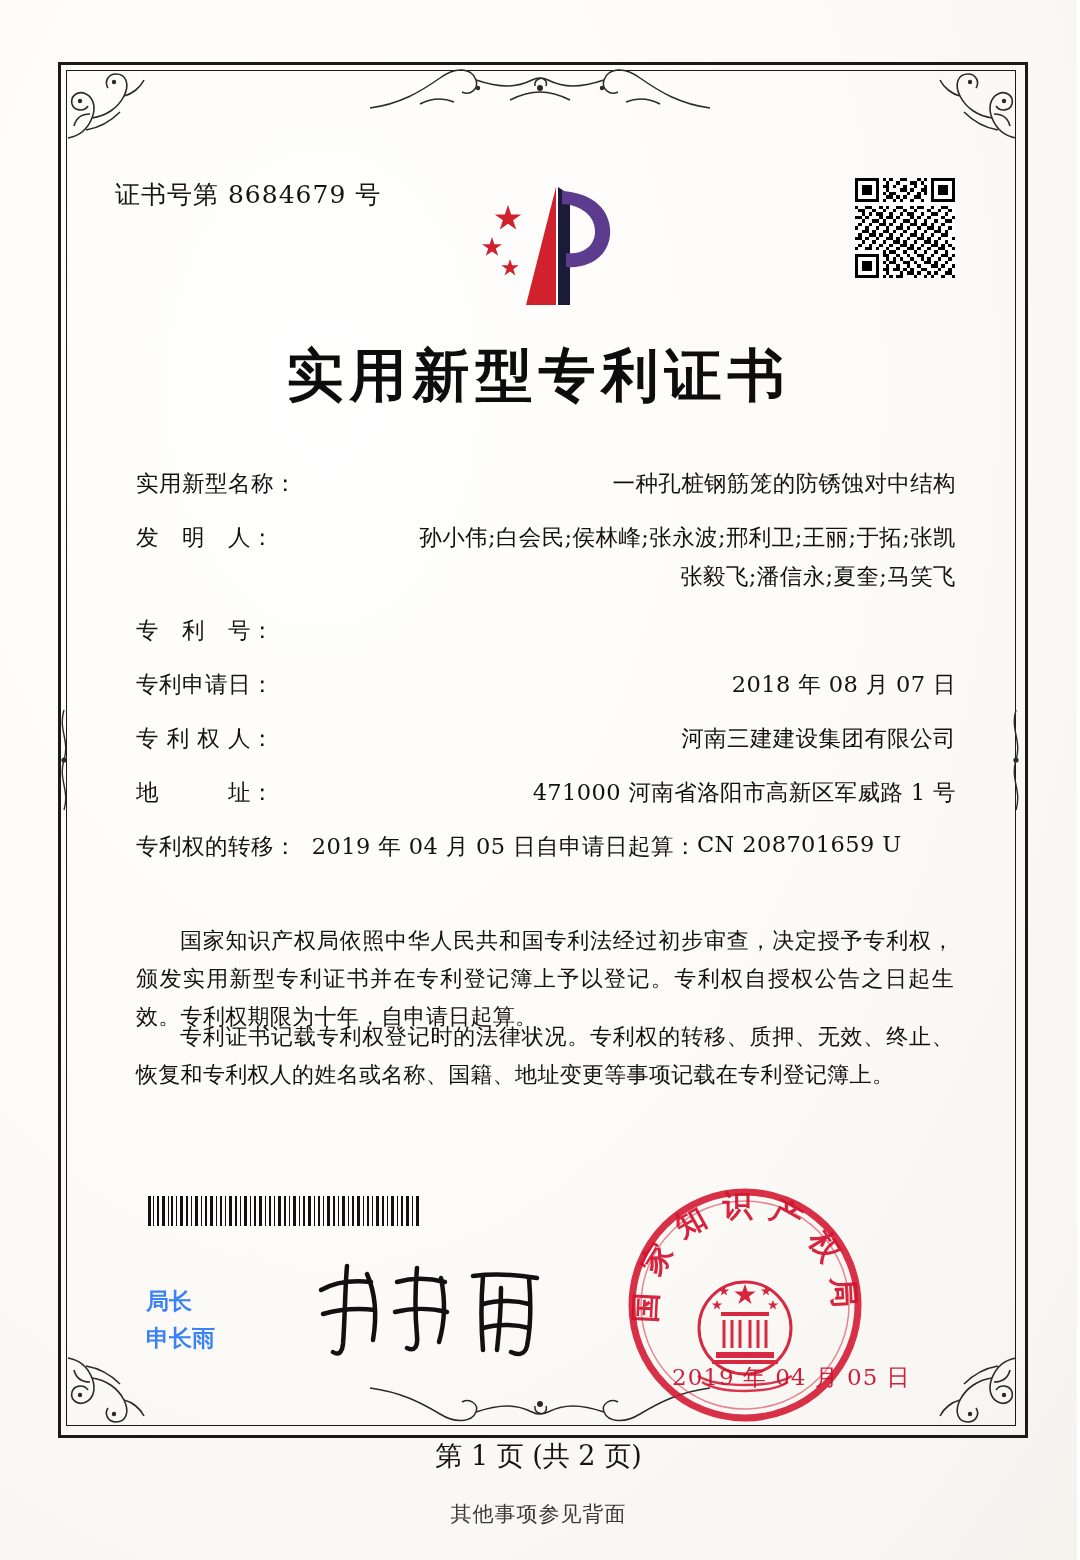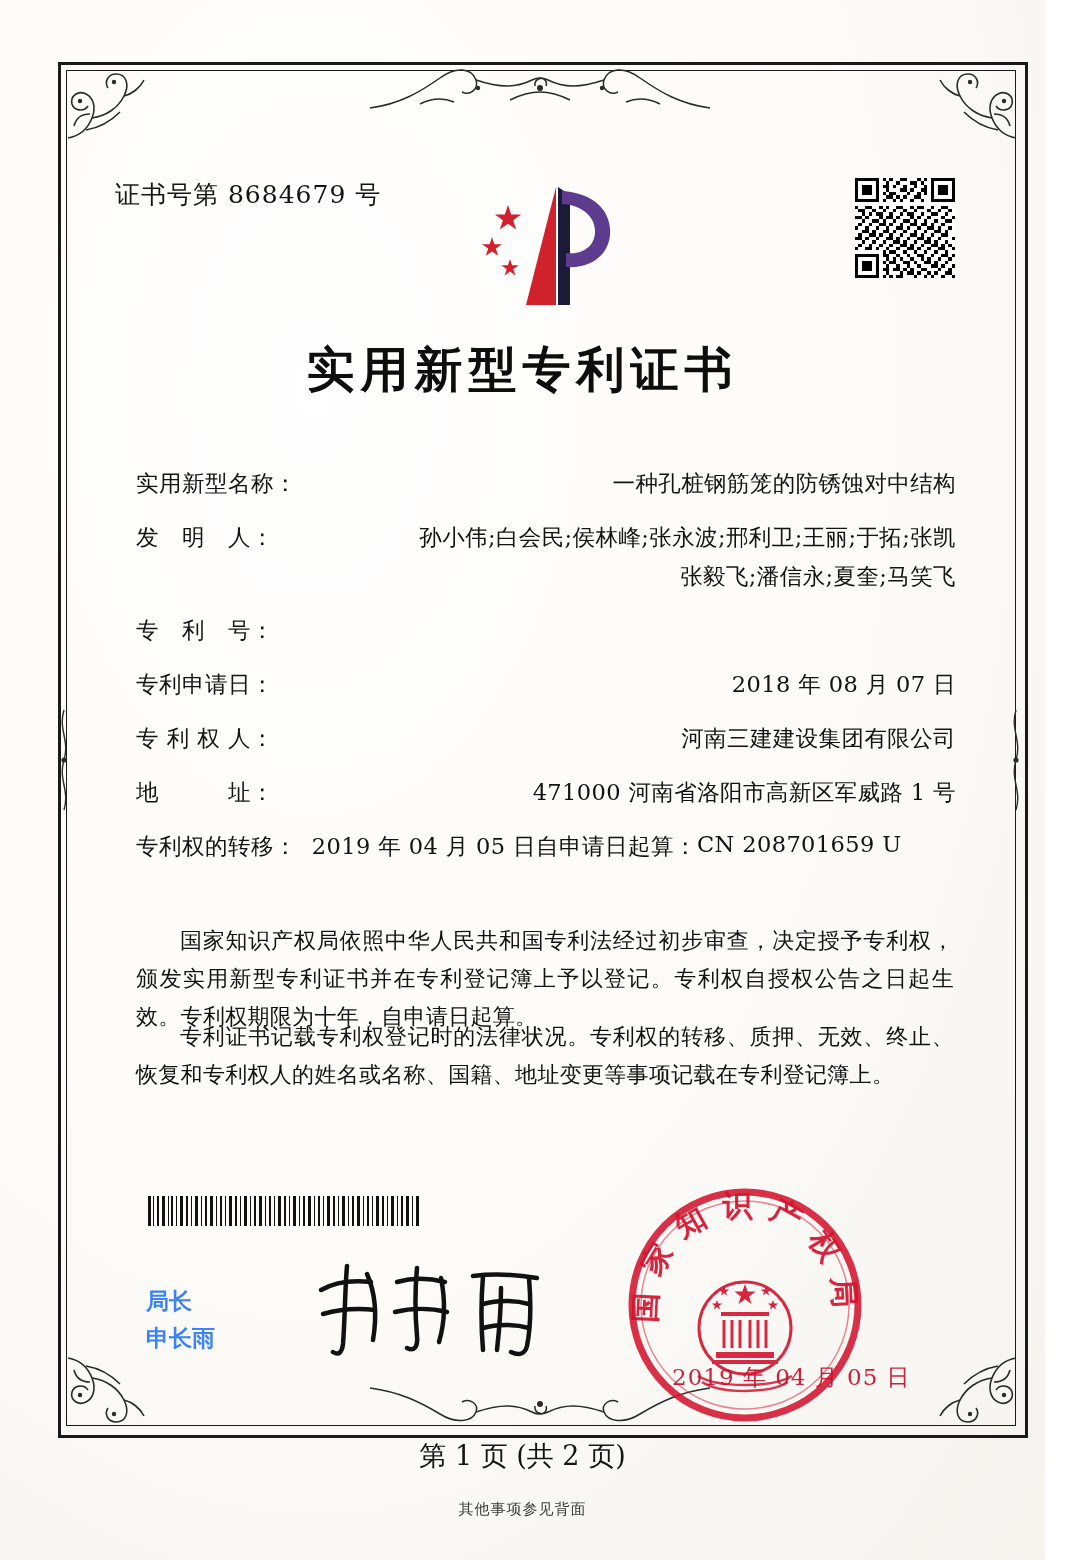--- a/index.html
+++ b/index.html
@@ -9,20 +9,21 @@
   }
   body {
     font-family: "Liberation Serif", "DejaVu Serif", serif;
   }
   .page {
     position: relative;
     width: 1045px;
     height: 1560px;
     background: #fdfcfa;
     overflow: hidden;
+    padding-left: 32px;
   }
   
   .paper-tint {
     position: absolute;
     inset: 0;
     background:
       radial-gradient(ellipse at 30% 25%, rgba(255,255,255,0.9) 0%, rgba(250,248,244,0.4) 55%, rgba(240,236,230,0.55) 100%);
     pointer-events: none;
   }
   .border-outer {
@@ -115,21 +116,21 @@
     height: 100px;
   }
   .qr svg { width:100%; height:100%; display:block; }
 
   .main-title {
     position: absolute;
     left: 0;
     right: 0;
     top: 338px;
     text-align: center;
-    font-size: 48px;
+    font-size: 57px;
     font-weight: 700;
     letter-spacing: 6px;
     color: #0d0d0d;
     font-family: "DejaVu Serif", "Liberation Serif", serif;
   }
 
   .fields {
     position: absolute;
     left: 136px;
     top: 468px;
@@ -236,21 +237,21 @@
     font-size: 27px;
     color: #141414;
     font-family: "DejaVu Serif", serif;
   }
 
   .footnote {
     position: absolute;
     left: 0; right: 0;
     top: 1500px;
     text-align: center;
-    font-size: 15px;
+    font-size: 21px;
     color: #3a3a3a;
     font-family: "DejaVu Serif", serif;
     letter-spacing: 1px;
   }
 </style>
 </head>
 <body>
 
 <div class="page">
   <div class="paper-tint"></div>

